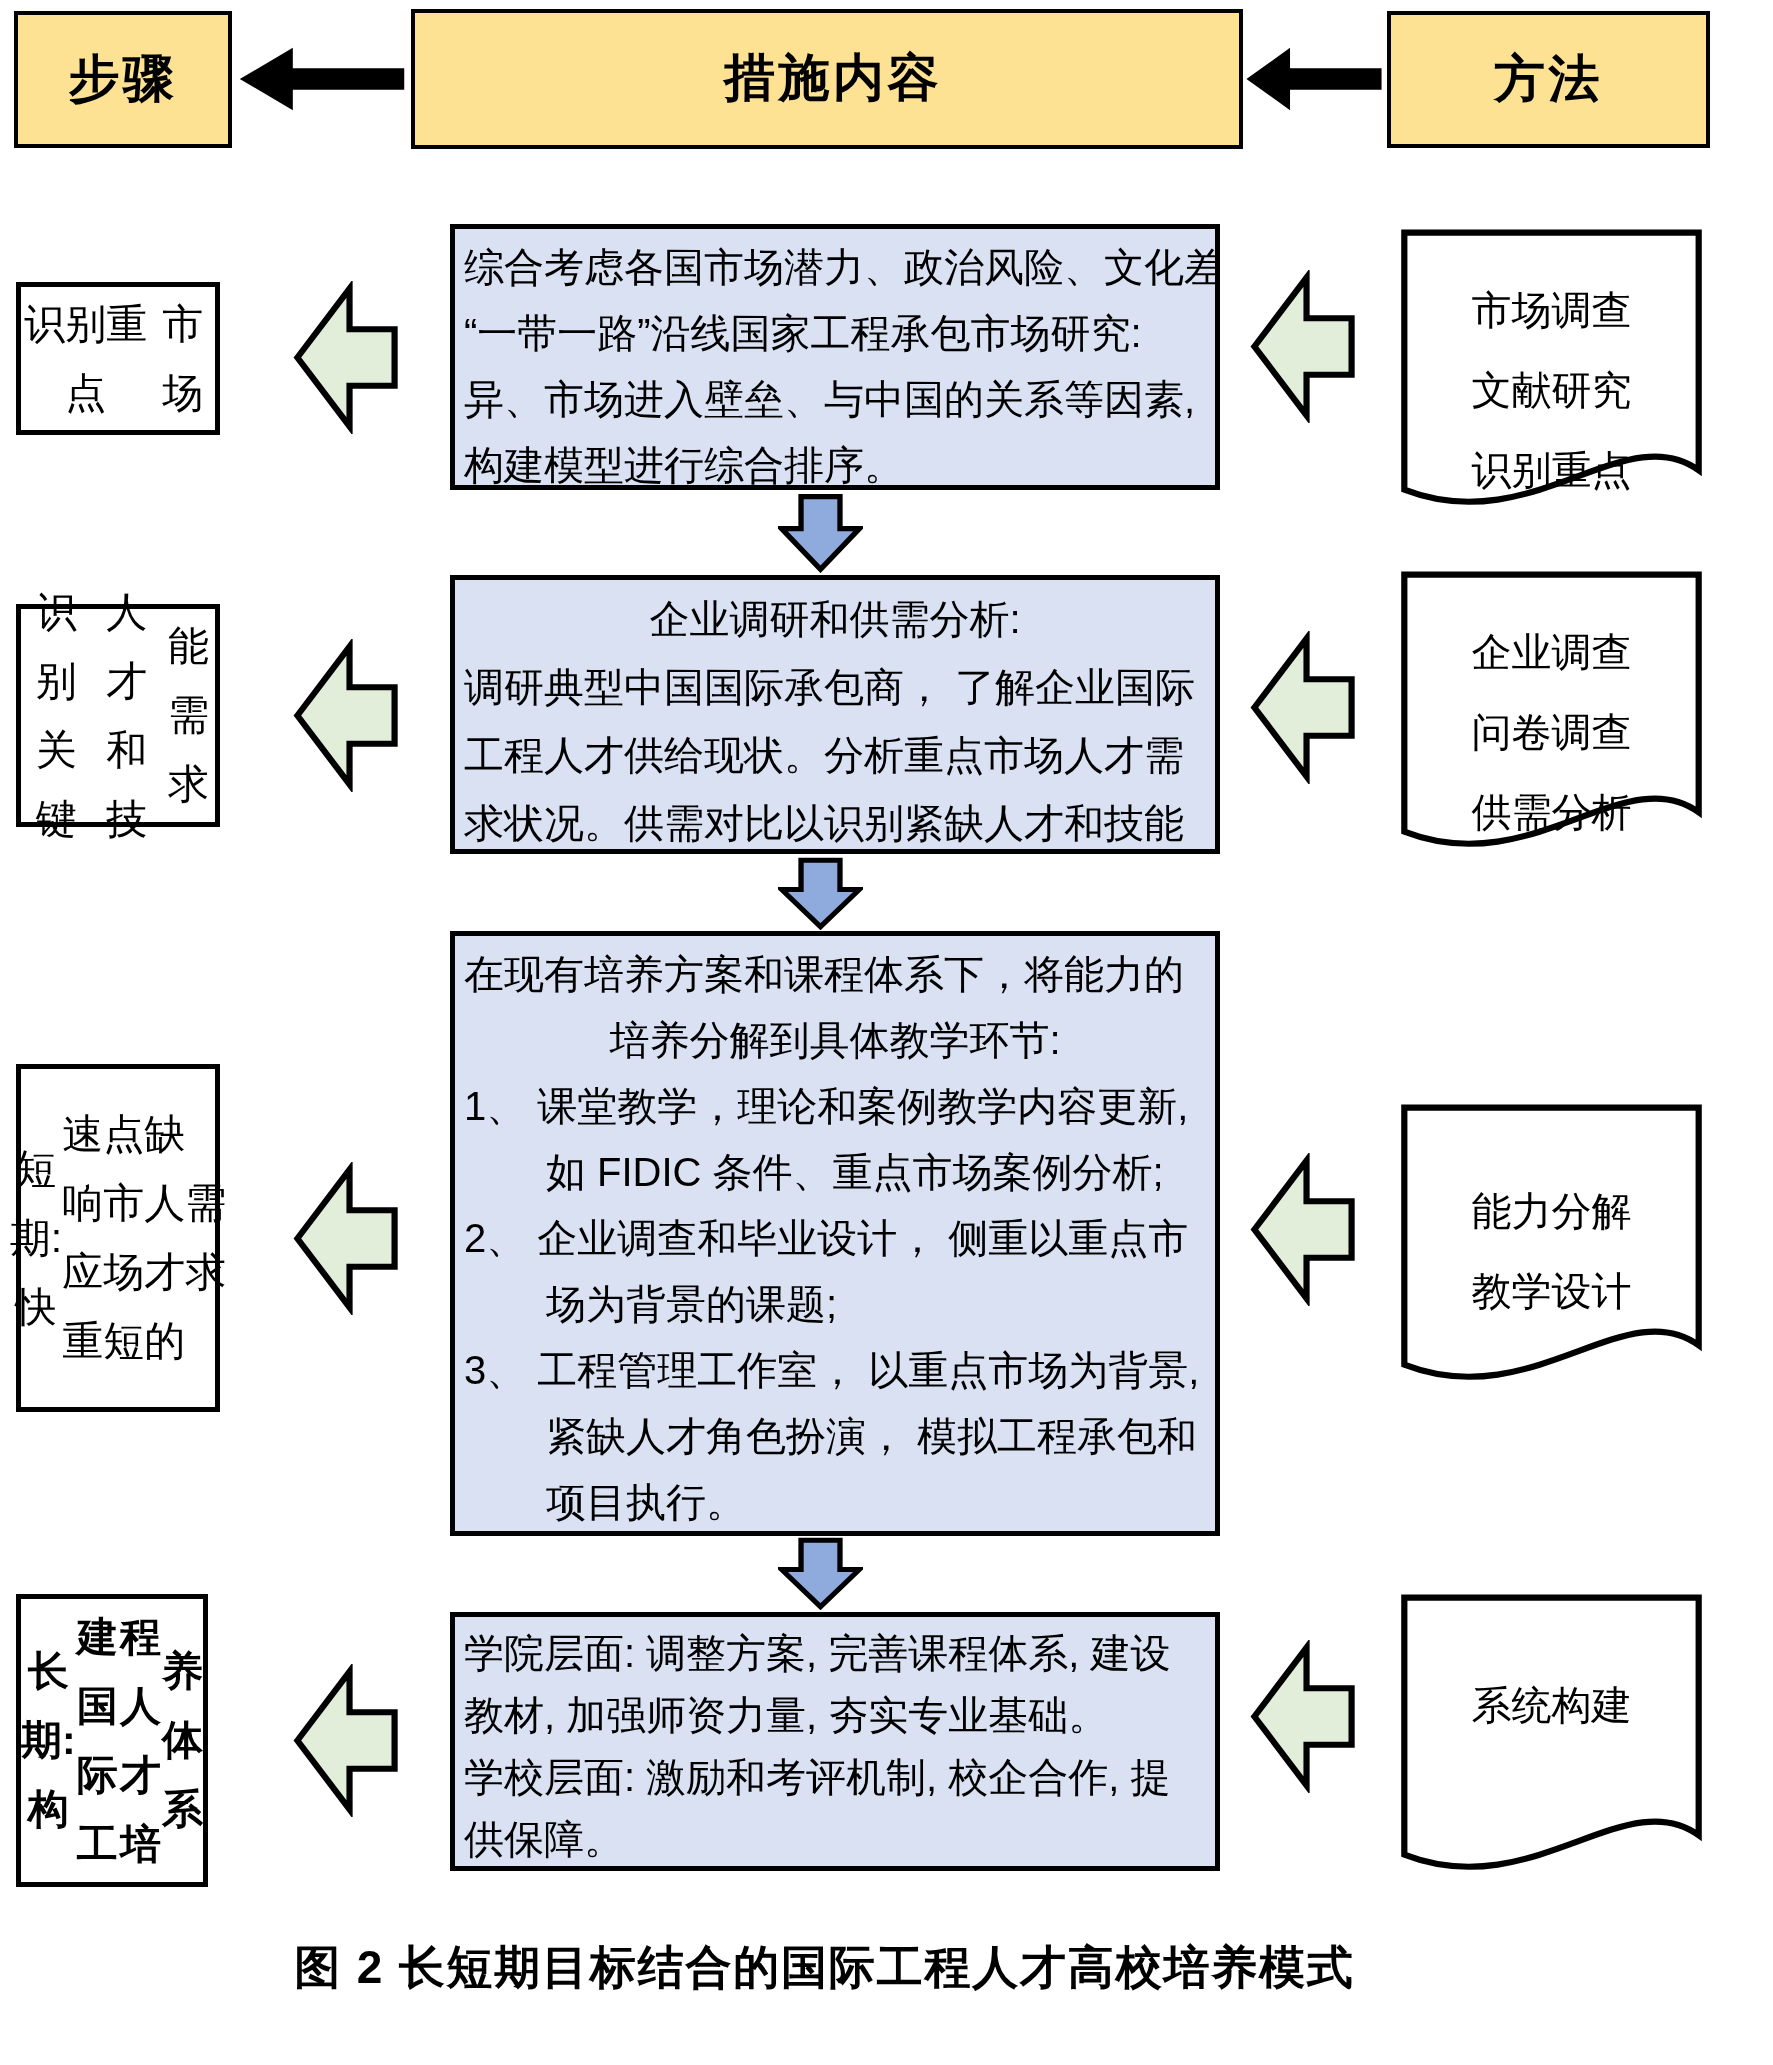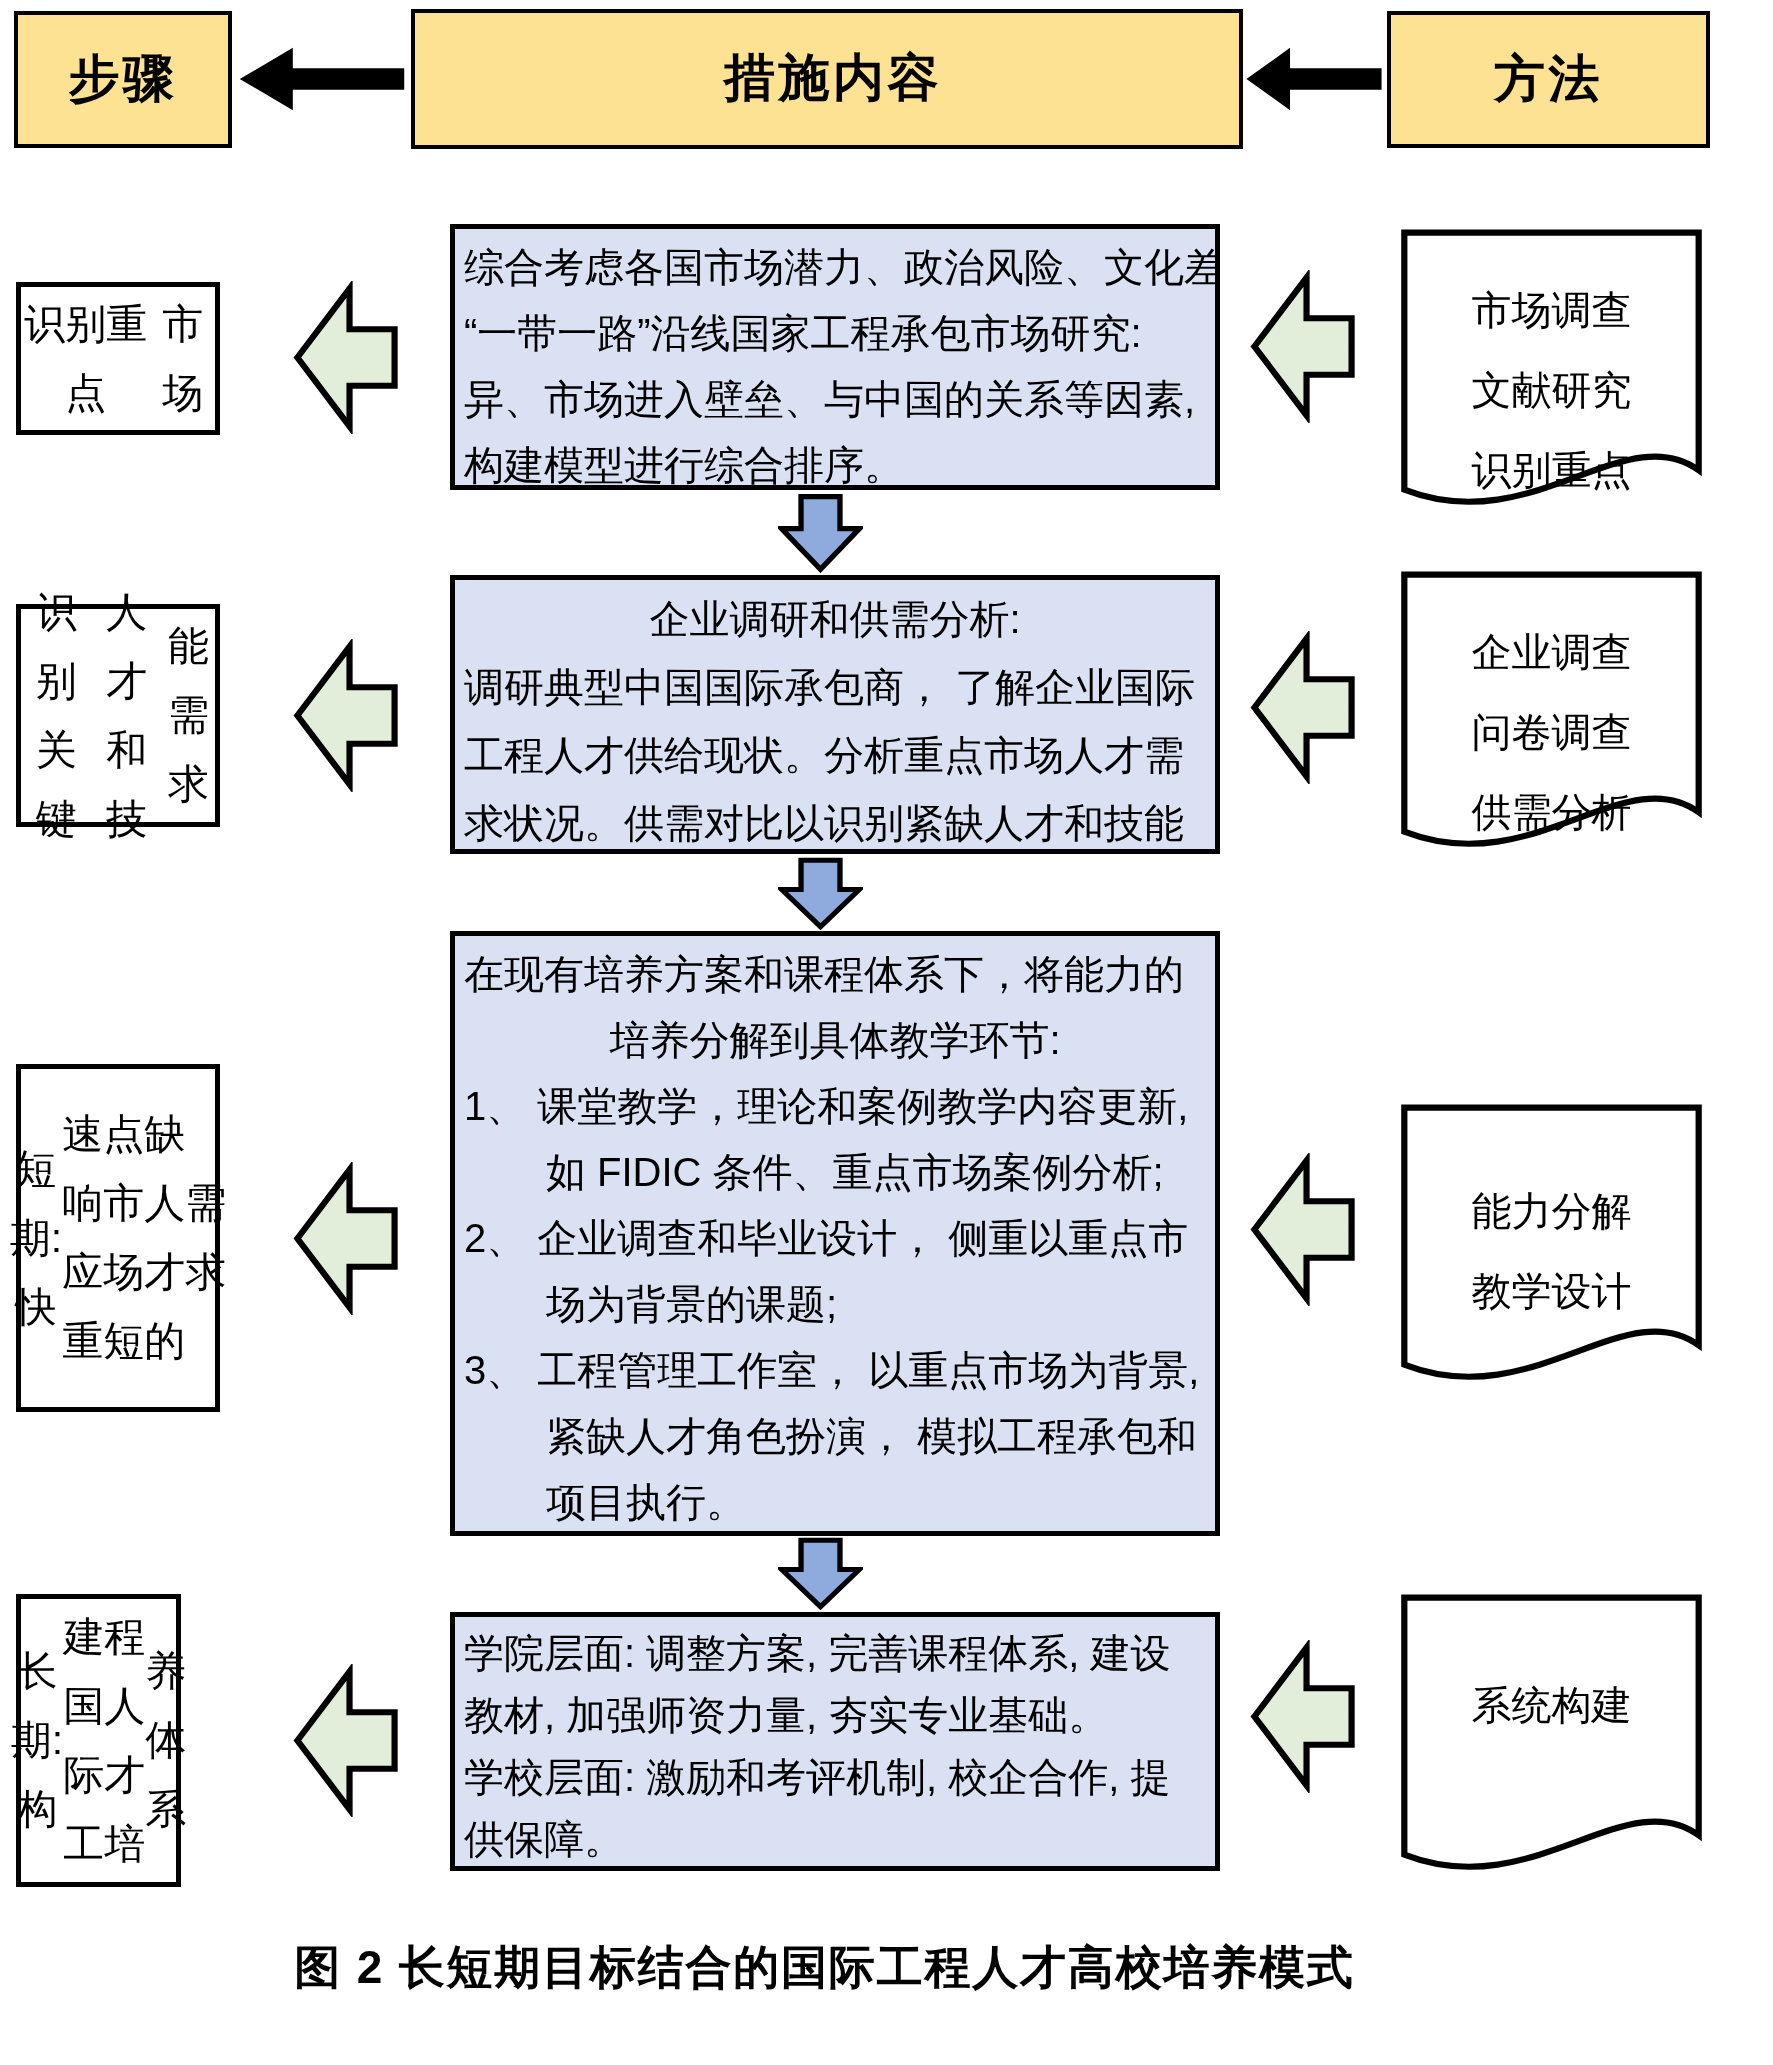--- a/index.html
+++ b/index.html
@@ -189,21 +189,21 @@
       <div>教学设计</div>
     </div>
   </div>
 
   <div class="abs" style="left:778px;top:1537px;width:85px;height:73px;">
     <svg viewBox="0 0 96 90" preserveAspectRatio="none">
         <polygon points="26,4 70,4 70,40 92,40 48,86 4,40 26,40" fill="#8FAADC" stroke="#000" stroke-width="6"></polygon>
       </svg>
   </div>
 
-  <div class="abs sbox" style="left:16px;top:1594px;width:165px;height:293px;">
+  <div class="abs sbox" style="left:16px;top:1594px;width:192px;height:293px;font-weight:bold;">
     <div>长期: 构</div>
     <div>建国际工</div>
     <div>程人才培</div>
     <div>养体系</div>
   </div>
   <div class="abs" style="left:293px;top:1664px;width:106px;height:153px;">
     <svg viewBox="0 0 120 172">
         <polygon points="5,86 64,8 64,54 115,54 115,118 64,118 64,164" fill="#E2EEDA" stroke="#000" stroke-width="7"></polygon>
       </svg>
   </div>

